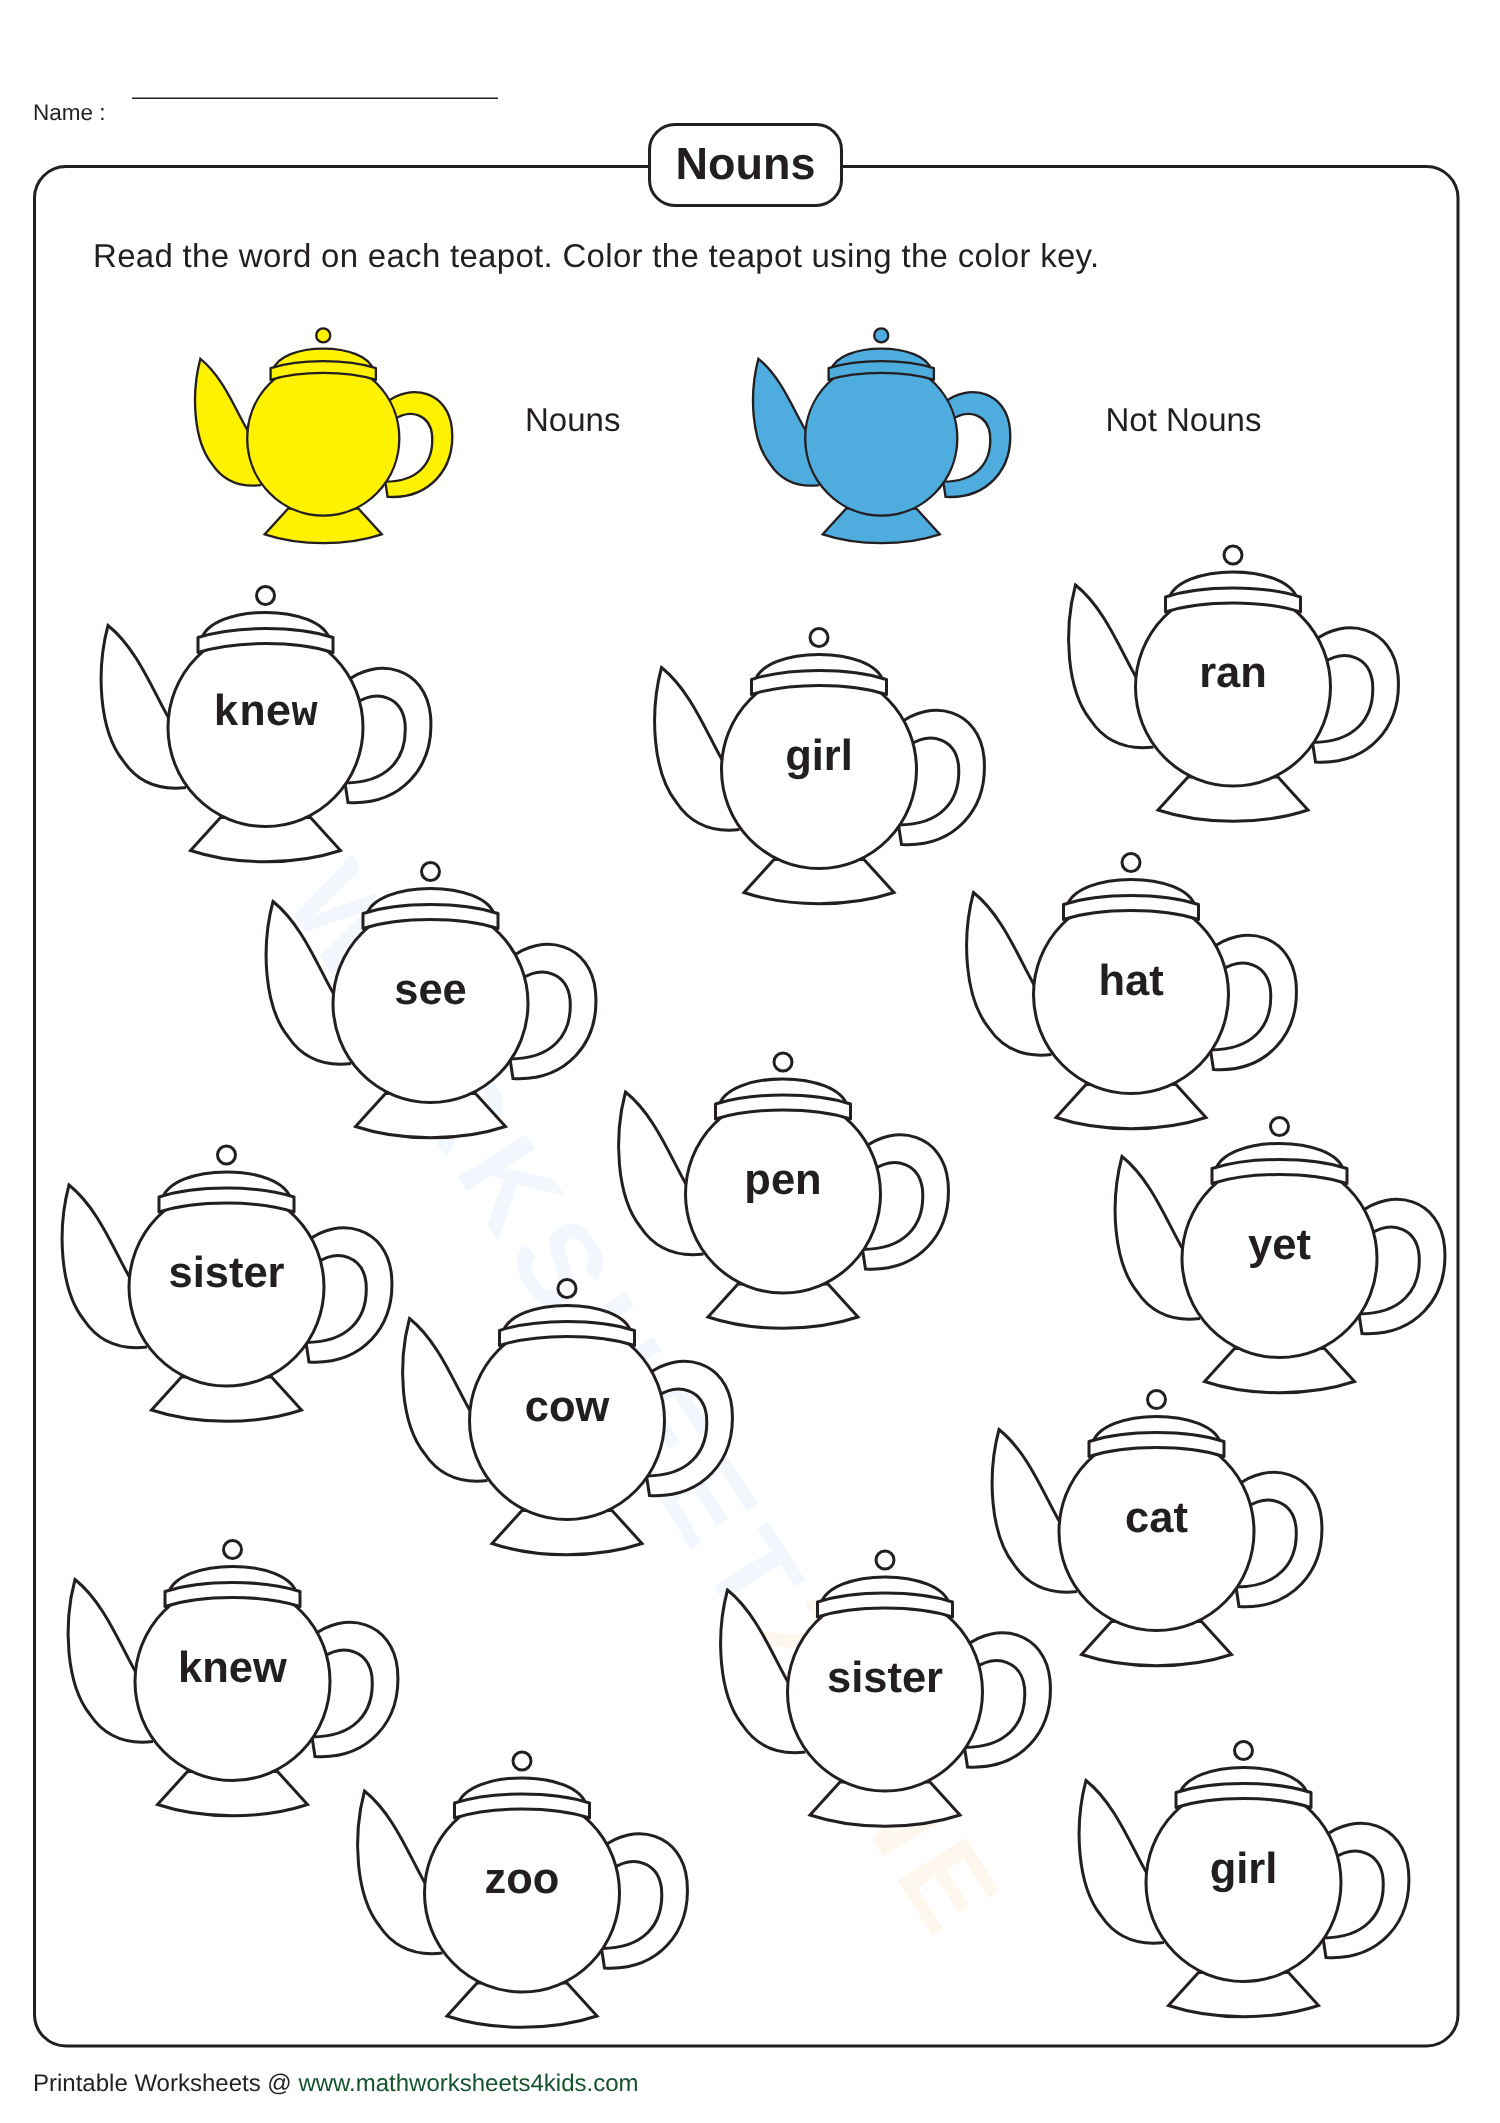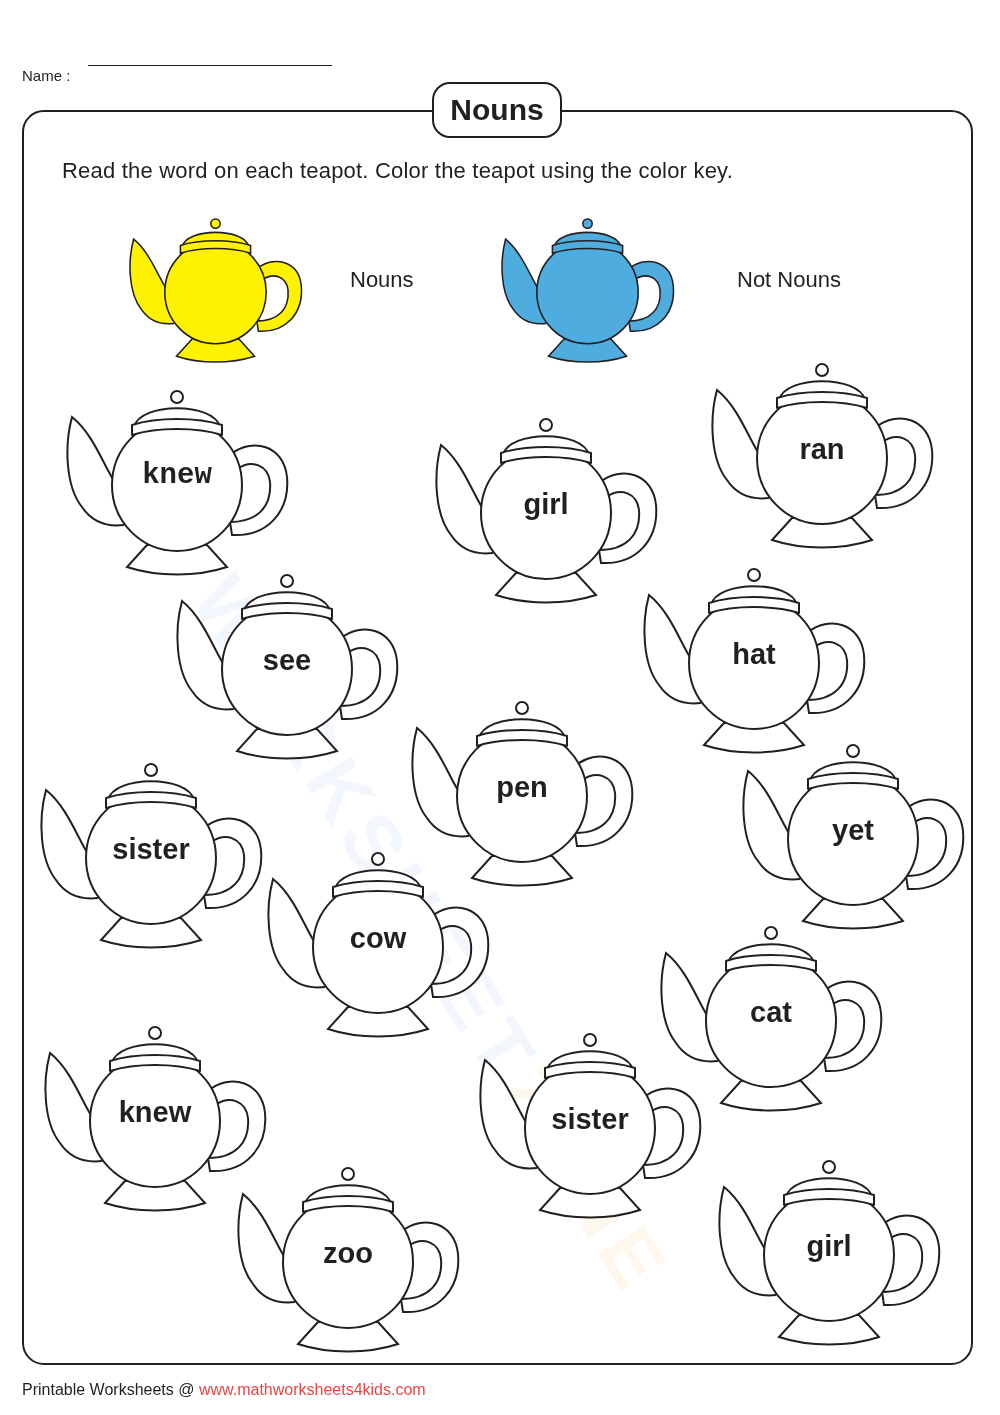--- a/index.html
+++ b/index.html
@@ -10,21 +10,21 @@
   .frame { position:absolute; left:22px; top:110px; width:951px; height:1255px; border:2px solid #231f20; border-radius:22px; box-sizing:border-box; }
   .title-box { position:absolute; left:432px; top:82px; width:130px; height:56px; border:2px solid #231f20; border-radius:18px; background:#fff; box-sizing:border-box; display:flex; align-items:center; justify-content:center; font-weight:bold; font-size:30px; }
   .instructions { position:absolute; left:62px; top:158px; font-size:22px; letter-spacing:0.2px; white-space:nowrap; }
   .key-label { position:absolute; font-size:22px; }
   .teapot { position:absolute; width:250px; height:200px; }
   .teapot svg { position:absolute; left:0; top:0; width:250px; height:200px; overflow:visible; }
   .teapot .word { position:absolute; left:55px; top:82px; width:140px; text-align:center; font-weight:bold; font-size:29px; line-height:34px; }
   .watermark { position:absolute; left:250px; top:560px; transform:rotate(58deg); transform-origin:left top; font-size:78px; font-weight:bold; letter-spacing:8px; color:rgba(120,180,240,0.10); white-space:nowrap; pointer-events:none; }
   .watermark .z { color:rgba(250,190,110,0.12); }
   .footer { position:absolute; left:22px; top:1381px; font-size:16px; }
-  .footer .link { color:#ef4444; }
+  .footer .link { color:#14532d; }
 </style>
 </head>
 <body>
 
 <svg width="0" height="0" style="position:absolute">
   <defs>
     <g id="teapot-shape">
 
       <path d="M70,115 C55,100 45,60 20,40 C12,70 14,110 30,130 C40,145 55,150 72,148" stroke="#231f20" stroke-width="2" fill="var(--fill,#fff)"></path>
 

